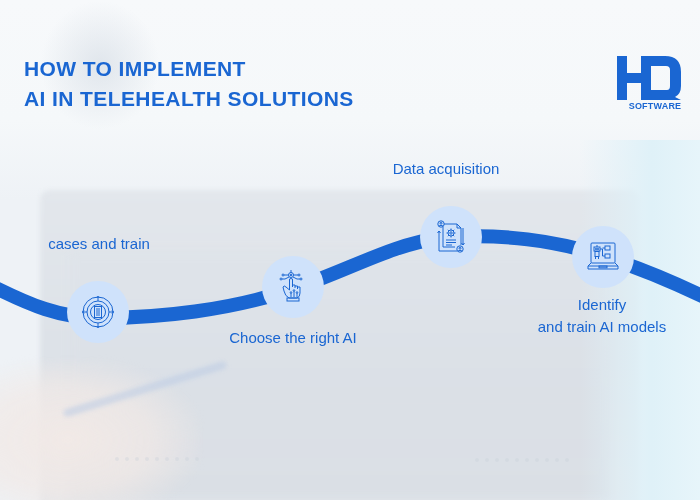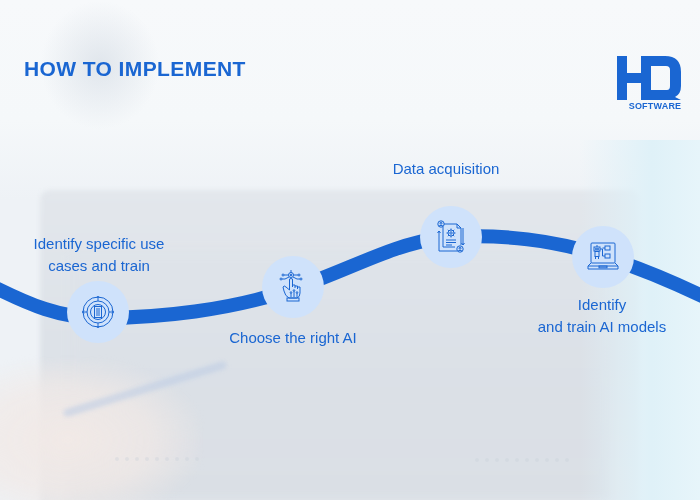--- a/index.html
+++ b/index.html
@@ -108,20 +108,21 @@
       <span></span>
       <span></span>
       <span></span>
       <span></span>
       <span></span>
   </div>
 </div>
 
 <div class="title">
   <div>HOW TO IMPLEMENT</div>
+  <div>AI IN TELEHEALTH SOLUTIONS</div>
 </div>
 
 <div class="logo">
   <svg class="logo-hq" viewBox="0 0 64 44">
 
     <rect x="0" y="0" width="10" height="44" fill="#1a66d2"></rect>
     <rect x="0" y="17" width="30" height="10" fill="#1a66d2"></rect>
 
     <path d="M24 0 H48 Q64 0 64 16 V30 Q64 38 58 41 L64 44 H48 L46 44 H34 V34 H50 Q53 34 53 30 V14 Q53 10 49 10 H34 V44 H24 Z" fill="#1a66d2"></path>
   </svg>
@@ -151,21 +152,20 @@
     <line x1="18" y1="29" x2="18" y2="34"></line>
     <line x1="2" y1="18" x2="7" y2="18"></line>
     <line x1="29" y1="18" x2="34" y2="18"></line>
     <path d="M16.5 4 L18 2.5 L19.5 4"></path>
     <path d="M16.5 32 L18 33.5 L19.5 32"></path>
     <path d="M4 16.5 L2.5 18 L4 19.5"></path>
     <path d="M32 16.5 L33.5 18 L32 19.5"></path>
   </svg>
 </div>
 <div class="label" style="left:22px;top:233px;width:154px;">
-  <div>Identify specific use</div>
   <div>cases and train</div>
 </div>
 
 <div class="node" style="left:262px;top:256px;">
   <svg viewBox="0 0 36 36" fill="none" stroke="#1a66d2" stroke-width="1">
     <circle cx="16" cy="6" r="2.5"></circle>
     <circle cx="16" cy="6" r="0.8" fill="#1a66d2"></circle>
     <line x1="16" y1="3.5" x2="16" y2="1"></line>
     <line x1="13.5" y1="6" x2="9" y2="6"></line>
     <circle cx="8" cy="6" r="1"></circle>

